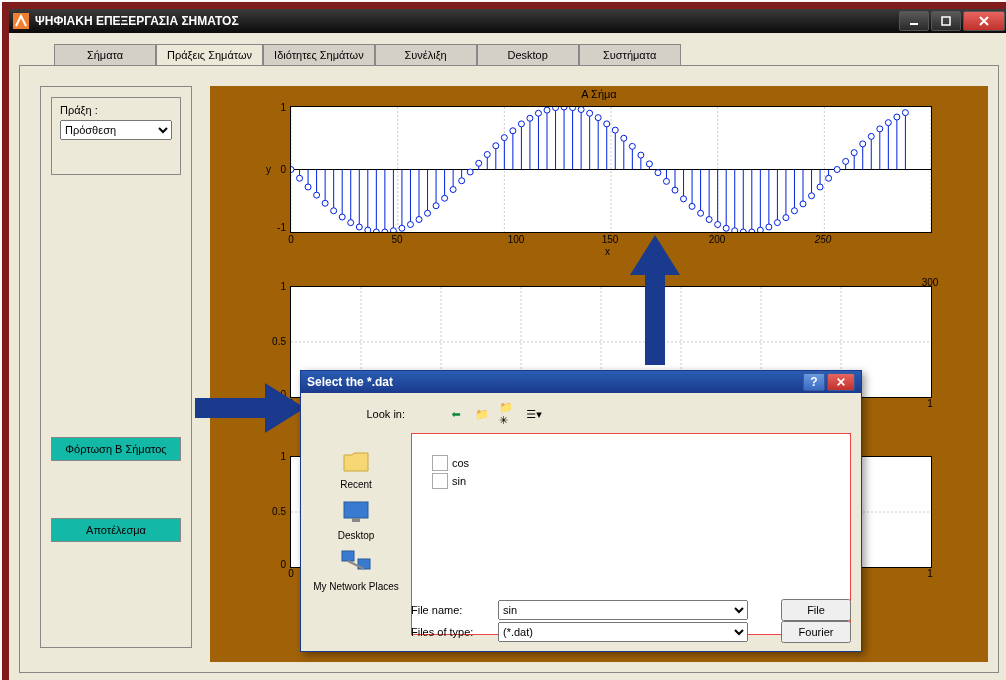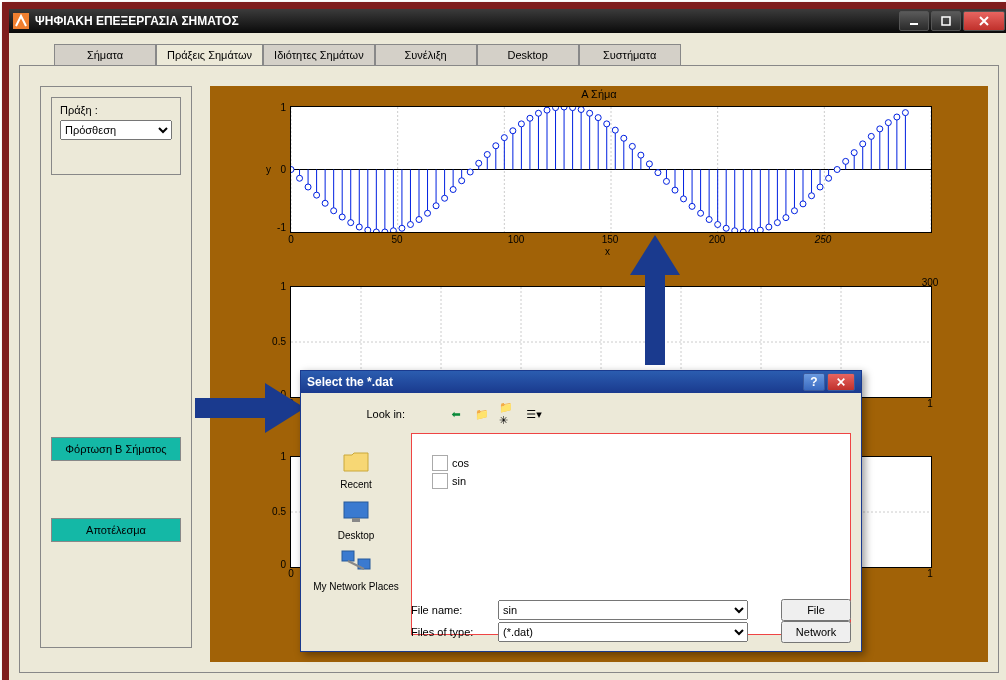--- a/index.html
+++ b/index.html
@@ -501,17 +501,17 @@
 
     <div class="bottom-rows">
       <div class="brow">
         <label>File name:</label>
         <select class="finput"><option>sin</option></select>
         <button class="fbtn">File</button>
       </div>
       <div class="brow">
         <label>Files of type:</label>
         <select class="finput"><option>(*.dat)</option></select>
-        <button class="fbtn">Network</button>
+        <button class="fbtn">Fourier</button>
       </div>
     </div>
   </div>
 </div>
 
 </body></html>

